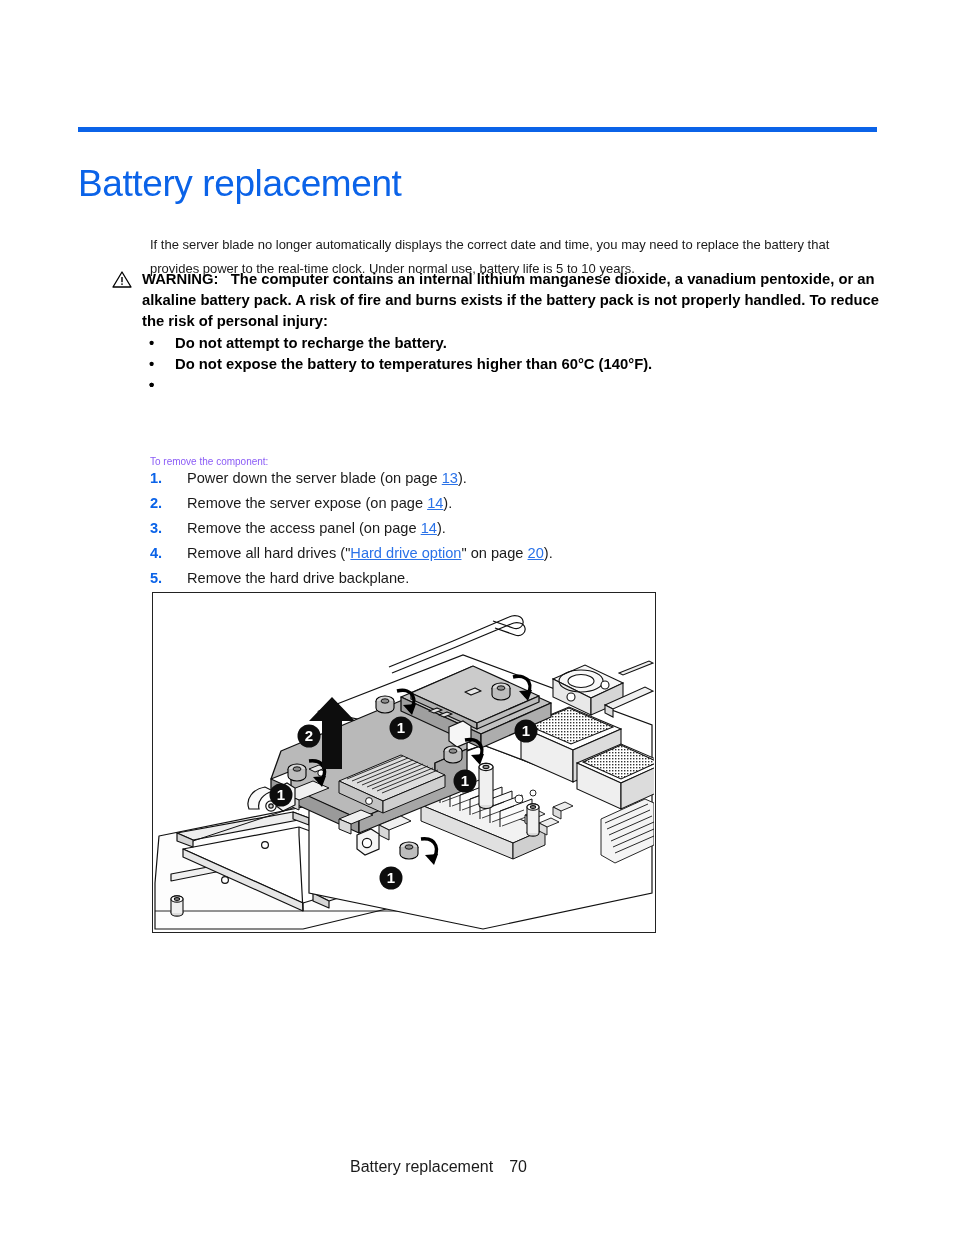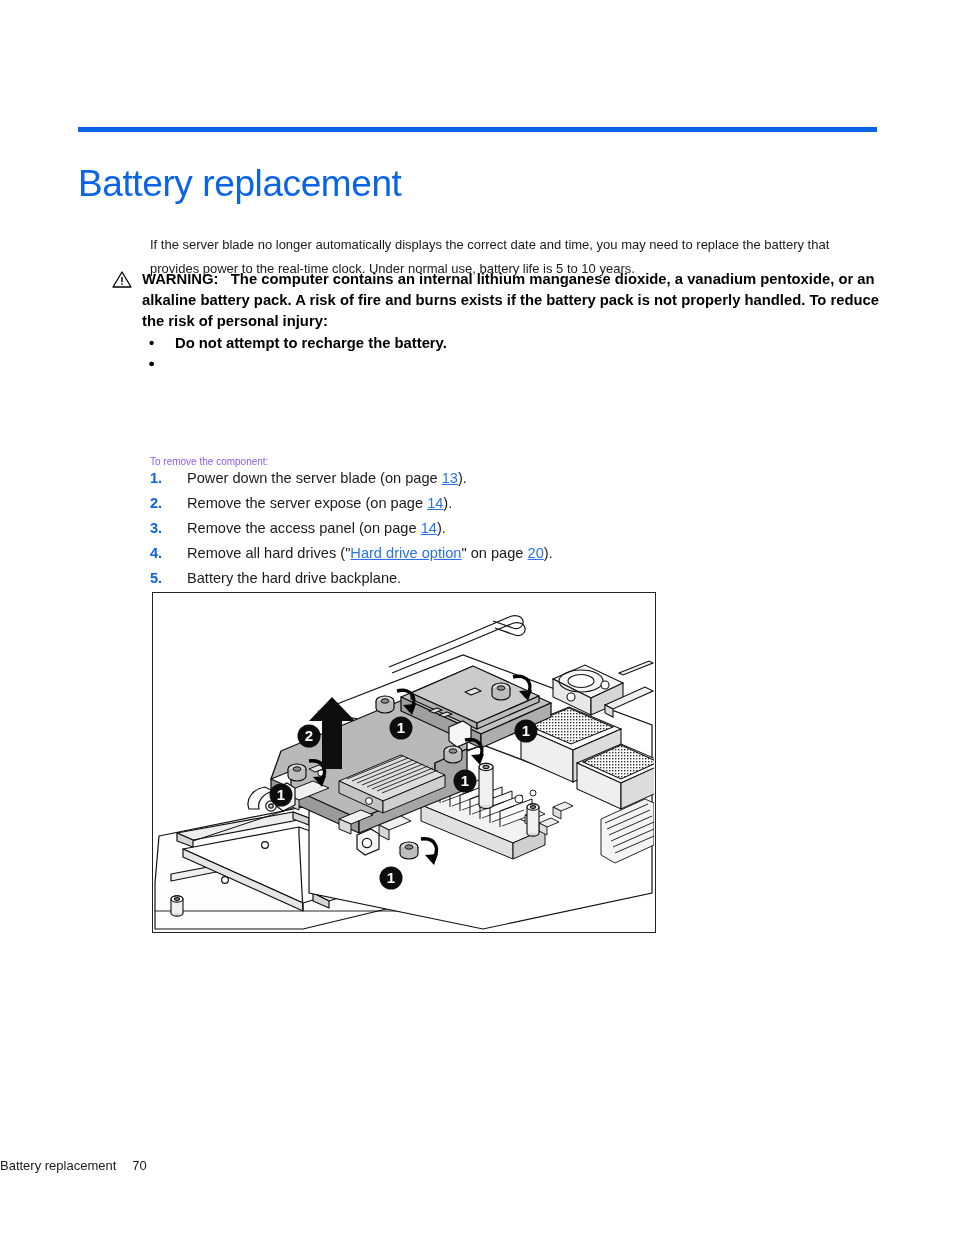--- a/index.html
+++ b/index.html
@@ -146,22 +146,22 @@
     overflow: hidden;
   }
   .figure svg { display: block; }
 
   
   .footer {
     position: absolute;
     left: 0;
     top: 1158px;
     width: 877px;
-    text-align: left;
-    font-size: 13px;
+    text-align: center;
+    font-size: 16px;
     color: #1a1a1a;
   }
   .footer .fpage { margin-left: 16px; }
 </style>
 </head>
 <body>
 
 <div class="title-rule"></div>
 <h1 class="page-title">Battery replacement</h1>
 
@@ -177,20 +177,21 @@
     <span class="warn-label">WARNING:</span>
     <span>&nbsp;&nbsp;</span><span>The computer contains an internal lithium manganese dioxide, a vanadium pentoxide, or an alkaline battery pack. A risk of fire and burns exists if the battery pack is not properly handled. To reduce the risk of personal injury:</span>
   </div>
   <ul class="warning-list">
     <li>
       <span class="bullet">•</span>
       <span>Do not attempt to recharge the battery.</span>
     </li>
     <li>
       <span class="bullet">•</span>
+      <span>Do not expose the battery to temperatures higher than 60°C (140°F).</span>
     </li>
     <li>
       <span class="bullet">•</span>
     </li>
     <li>
       <span class="bullet">•</span>
     </li>
   </ul>
 </div>
 
@@ -203,21 +204,21 @@
   <li>
     <span class="num">2.</span><span>Remove the server expose (on page </span><a class="xref" href="#">14</a><span>).</span>
   </li>
   <li>
     <span class="num">3.</span><span>Remove the access panel (on page </span><a class="xref" href="#">14</a><span>).</span>
   </li>
   <li>
     <span class="num">4.</span><span>Remove all hard drives ("</span><a class="xref" href="#">Hard drive option</a><span>" on page </span><a class="xref" href="#">20</a><span>).</span>
   </li>
   <li>
-    <span class="num">5.</span><span>Battery the hard drive backplane.</span>
+    <span class="num">5.</span><span>Remove the hard drive backplane.</span>
   </li>
 </ol>
 
 <div class="figure">
   <svg width="501" height="338" viewBox="0 0 501 338">
     <defs>
       <pattern id="mesh" width="3" height="3" patternUnits="userSpaceOnUse">
         <rect width="3" height="3" fill="#ffffff"></rect>
         <rect width="1.4" height="1.4" x="0" y="0" fill="#333"></rect>
       </pattern>

